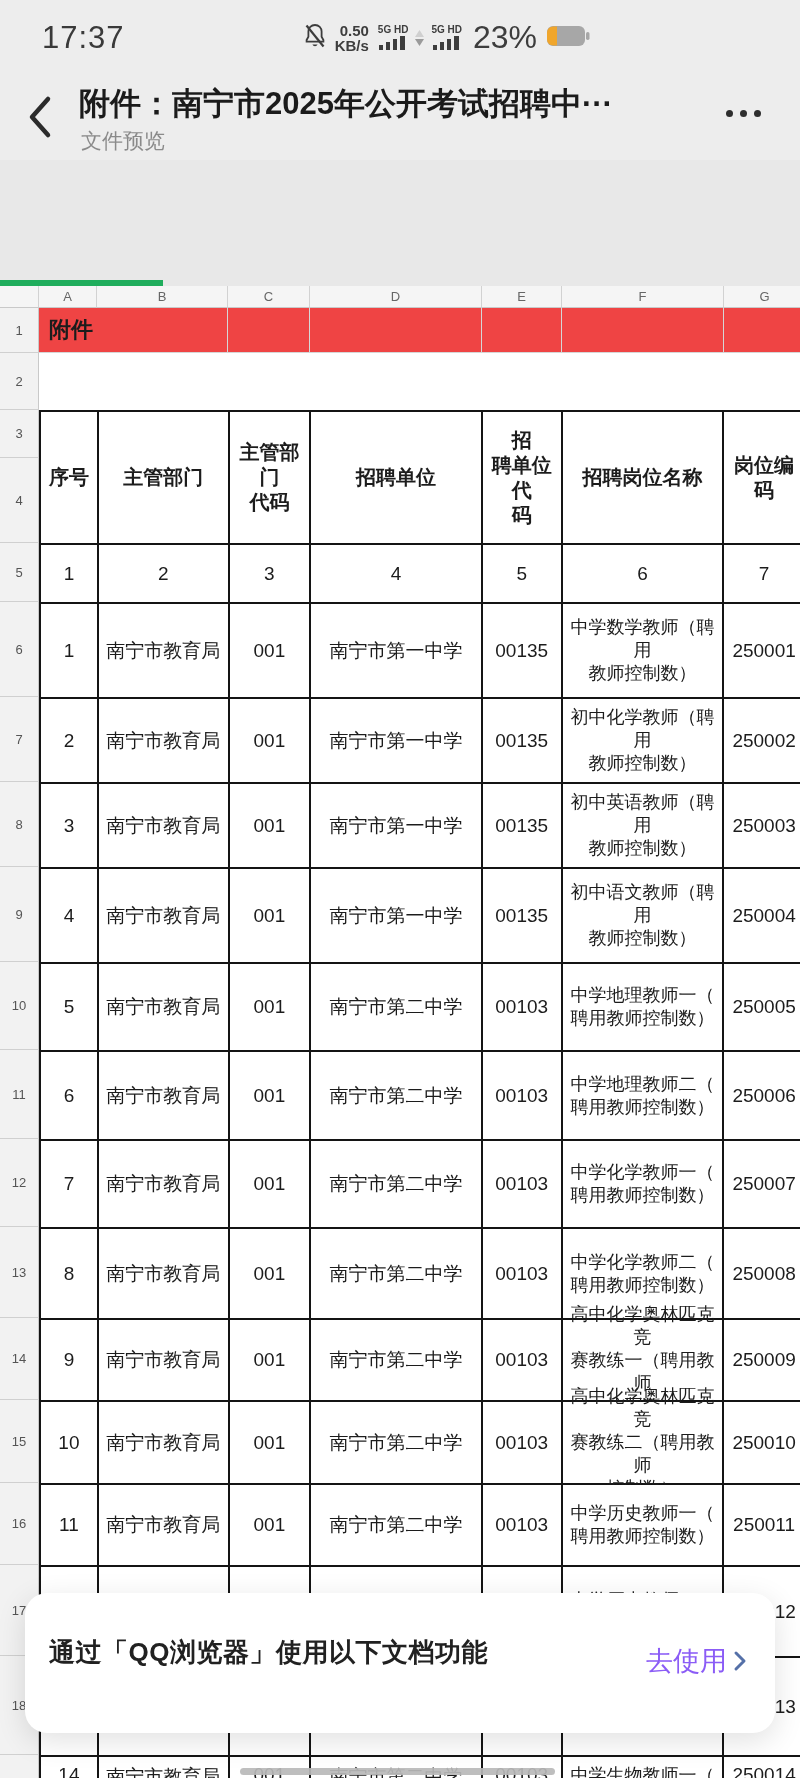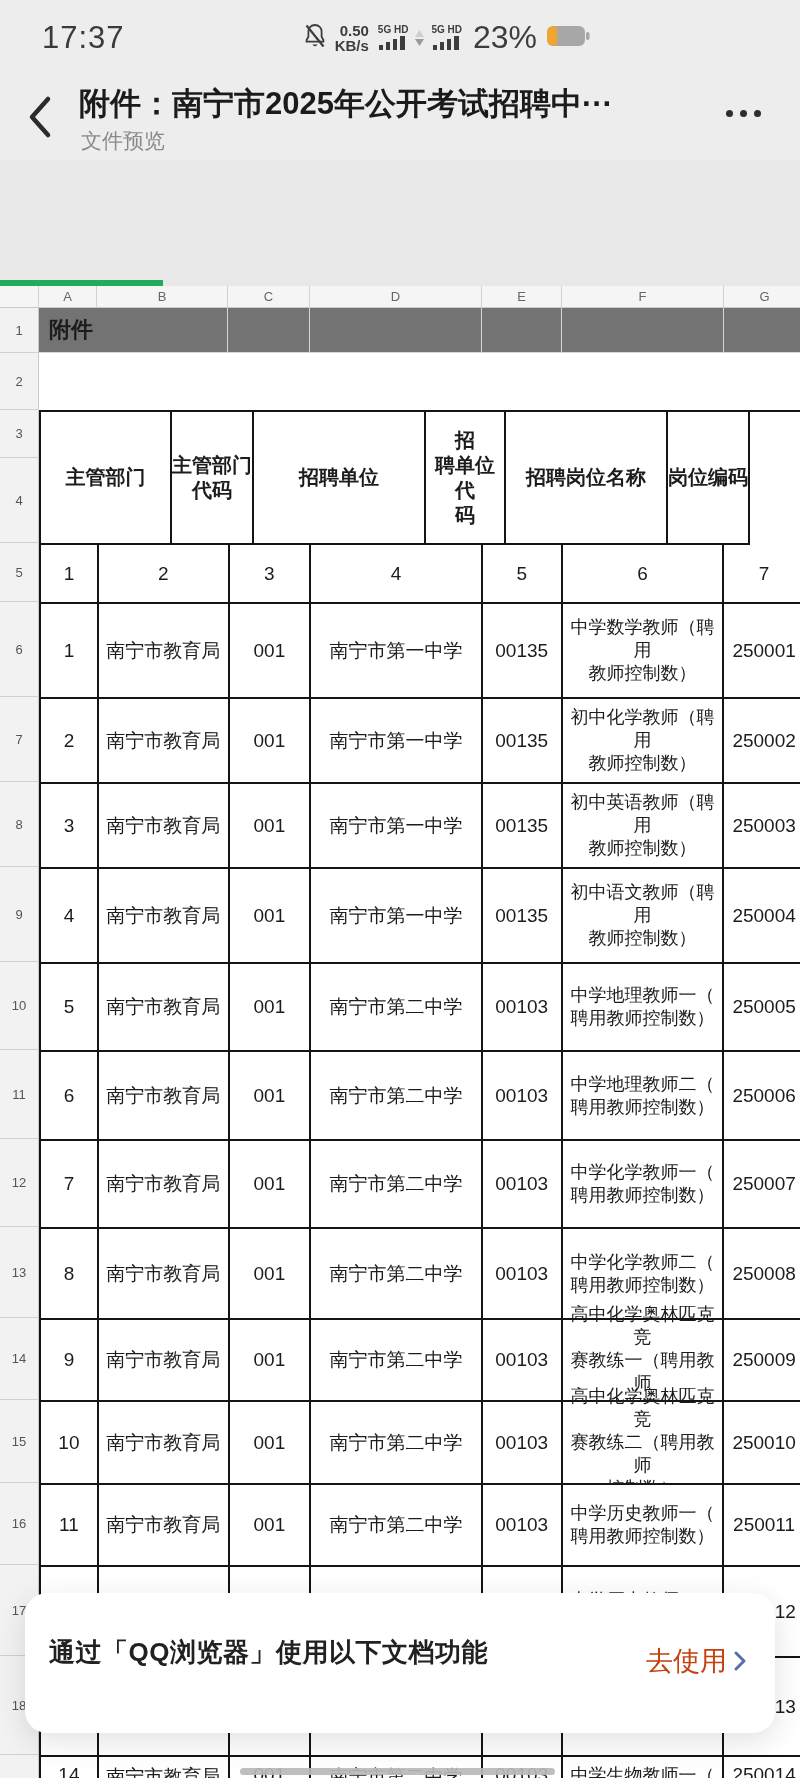--- a/index.html
+++ b/index.html
@@ -30,21 +30,21 @@
   .tab-underline{position:absolute;left:0;top:120px;width:163px;height:6px}
 
   
   .sheet{position:absolute;left:0;top:286px;width:800px;height:1492px;background:#ffffff;overflow:hidden}
   .letters{position:absolute;left:0;top:0;height:22px;display:flex;background:#f5f5f5}
   .letters div{height:22px;border-right:1px solid #d2d2d2;border-bottom:1px solid #c9c9c9;display:flex;align-items:center;justify-content:center;font-size:13px;color:#666}
   .gutter{position:absolute;left:0;top:22px;width:39px;background:#f2f2f2}
   .gutter div{width:39px;border-right:1px solid #c9c9c9;border-bottom:1px solid #d0d0d0;display:flex;align-items:center;justify-content:center;font-size:13px;color:#555;background:#f2f2f2}
   .grid{position:absolute;left:39px;top:22px;width:767px}
   .thinrow{display:flex}
-  .thinrow div{border-right:1px solid #d6d6d6;border-bottom:1px solid #d6d6d6;background:#737373}
+  .thinrow div{border-right:1px solid #d6d6d6;border-bottom:1px solid #d6d6d6;background:#ef4444}
   .a1{display:flex;align-items:center;padding-left:10px;font-weight:700;font-size:22px}
   .btable{border-left:2px solid #141414;border-top:2px solid #141414;width:767px}
   .brow{display:flex}
   .brow div{border-right:2px solid #141414;border-bottom:2px solid #141414;display:flex;align-items:center;justify-content:center;text-align:center;font-size:19px;background:#fff;white-space:pre-line}
   .brow .hdr{font-weight:700;font-size:20px;line-height:25px}
   .brow .job{font-size:18px;line-height:23px;padding:0 1px}
   .brow.toprow div{align-items:flex-start;padding-top:7px}
 
   
   .banner{position:absolute;left:25px;top:1593px;width:750px;height:140px;background:#ffffff;border-radius:22px;box-shadow:0 8px 30px rgba(0,0,0,0.12)}
@@ -165,20 +165,21 @@
         <div class="a1" style="width: 189px;">附件</div>
         <div style="width: 82px;"></div>
         <div style="width: 172px;"></div>
         <div style="width: 80px;"></div>
         <div style="width: 162px;"></div>
         <div style="width: 82px;"></div>
       </div>
       <div style="height: 57px; width: 767px;"></div>
       <div class="btable">
         <div class="brow" style="height: 133px;">
+          <div class="hdr" style="width: 58px;">序号</div>
           <div class="hdr" style="width: 131px;">主管部门</div>
           <div class="hdr" style="width: 82px;">主管部门
 代码</div>
           <div class="hdr" style="width: 172px;">招聘单位</div>
           <div class="hdr" style="width: 80px;">招
 聘单位代
 码</div>
           <div class="hdr" style="width: 162px;">招聘岗位名称</div>
           <div class="hdr" style="width: 82px;">岗位编码</div>
         </div>
@@ -331,21 +332,21 @@
           <div class="job" style="width: 162px;">中学生物教师一（
 聘用教师控制数）</div>
           <div style="width: 82px;">250014</div>
         </div>
       </div>
     </div>
 </div>
 
 <div class="banner">
   <div class="banner-title">通过「QQ浏览器」使用以下文档功能</div>
-  <div class="banner-action" style="color: #c2410c; font-family: Liberation Mono, monospace;">
+  <div class="banner-action" style="color: #8b5cf6; font-family: Liberation Mono, monospace;">
     <span>去使用</span>
     <svg width="14" height="24" viewBox="0 0 14 24">
         <polyline points="3,4 11,12 3,20" fill="none" stroke="#5570a8" stroke-width="3" stroke-linecap="round" stroke-linejoin="round"></polyline>
       </svg>
   </div>
 </div>
 
 <div class="scrollbar-h"></div>
 
 </body></html>

